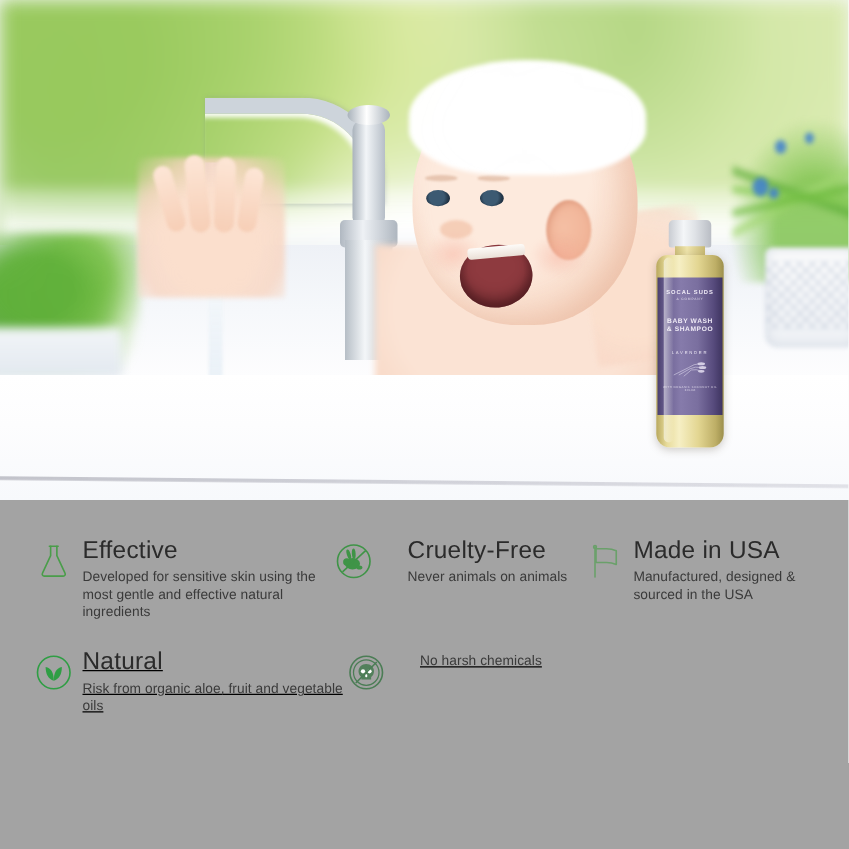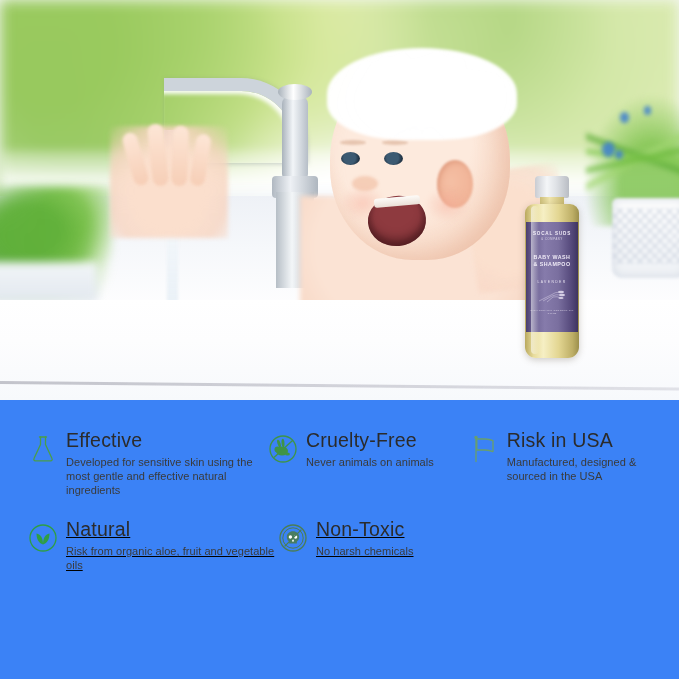--- a/index.html
+++ b/index.html
@@ -147,27 +147,27 @@
   .lbl-sub{font-size:2.6px;letter-spacing:.7px;margin-top:1.5px;opacity:.8;}
   .lbl-prod{font-size:5.3px;letter-spacing:.5px;font-weight:700;line-height:1.35;margin-top:13px;text-align:center;}
   .lbl-scent{font-size:3.4px;letter-spacing:1.4px;margin-top:12px;opacity:.92;}
   .sprig{margin-top:5px;width:30px;height:13px;position:relative;opacity:.85;}
   .lbl-foot{font-size:2.3px;letter-spacing:.4px;margin-top:7px;opacity:.75;}
   .lbl-size{font-size:2.3px;margin-top:1.5px;opacity:.75;}
   .bottle-gloss{position:absolute;left:10px;top:30px;width:8px;height:148px;border-radius:6px;
     background:linear-gradient(90deg,rgba(255,255,255,.55),rgba(255,255,255,0));}
 
   
-  .features{position:absolute;left:0;top:400px;width:679px;height:279px;background:#3b82f6;
+  .features{position:absolute;left:0;top:400px;width:679px;height:279px;background:#a3a3a3;
     padding:30px 26px 0 26px;box-sizing:border-box;}
   .frow{display:flex;}
   .frow + .frow{margin-top:22px;text-decoration:underline;}
   .fcell{display:flex;align-items:flex-start;}
   .fcell.c1{width:250px;}
-  .fcell.c2{width:209px;}
+  .fcell.c2{width:209px;gap:20px;}
   .fcell.c3{width:194px;}
   .ficon{width:34px;min-width:34px;height:34px;margin-top:2px;}
   .ftext{padding-left:6px;}
   .ftitle{font-size:19.5px;color:#2b2b2b;font-weight:400;line-height:1.12;letter-spacing:.2px;}
   .fdesc{font-size:11px;color:#3a3a3a;line-height:1.29;margin-top:3px;letter-spacing:.05px;}
 </style>
 </head>
 <body>
 
 <div id="page">
@@ -292,21 +292,21 @@
         <div class="ficon">
           <svg viewBox="0 0 34 34" width="34" height="34">
             <g fill="none" stroke="#6aa06a" stroke-width="1.3" stroke-linejoin="round" stroke-linecap="round">
               <path d="M9 5.5 v24"></path>
               <circle cx="9" cy="5.5" r="1.1"></circle>
               <path d="M9.8 7 h8.4 q4.2 0 7.8 1.6 v11 q-3.6-1.6-7.8-1.6 H9.8 Z"></path>
             </g>
           </svg>
         </div>
         <div class="ftext">
-          <div class="ftitle">Risk in USA</div>
+          <div class="ftitle">Made in USA</div>
           <div class="fdesc">Manufactured, designed &amp; sourced in the USA</div>
         </div>
       </div>
 
     </div>
 
     <div class="frow">
 
       <div class="fcell c1">
         <div class="ficon">
@@ -334,21 +334,20 @@
             </g>
             <g fill="#ffffff">
               <circle cx="14.4" cy="16" r="1.7"></circle>
               <circle cx="19.6" cy="16" r="1.7"></circle>
               <rect x="16.2" y="18.4" width="1.6" height="2.3" rx=".6"></rect>
             </g>
             <path d="M8.6 25.4 L25.4 8.6" stroke="#4b7d55" stroke-width="1.3" fill="none"></path>
           </svg>
         </div>
         <div class="ftext">
-          <div class="ftitle">Non-Toxic</div>
           <div class="fdesc">No harsh chemicals</div>
         </div>
       </div>
 
 
     </div>
   </div>
 </div>
 
 </body></html>

